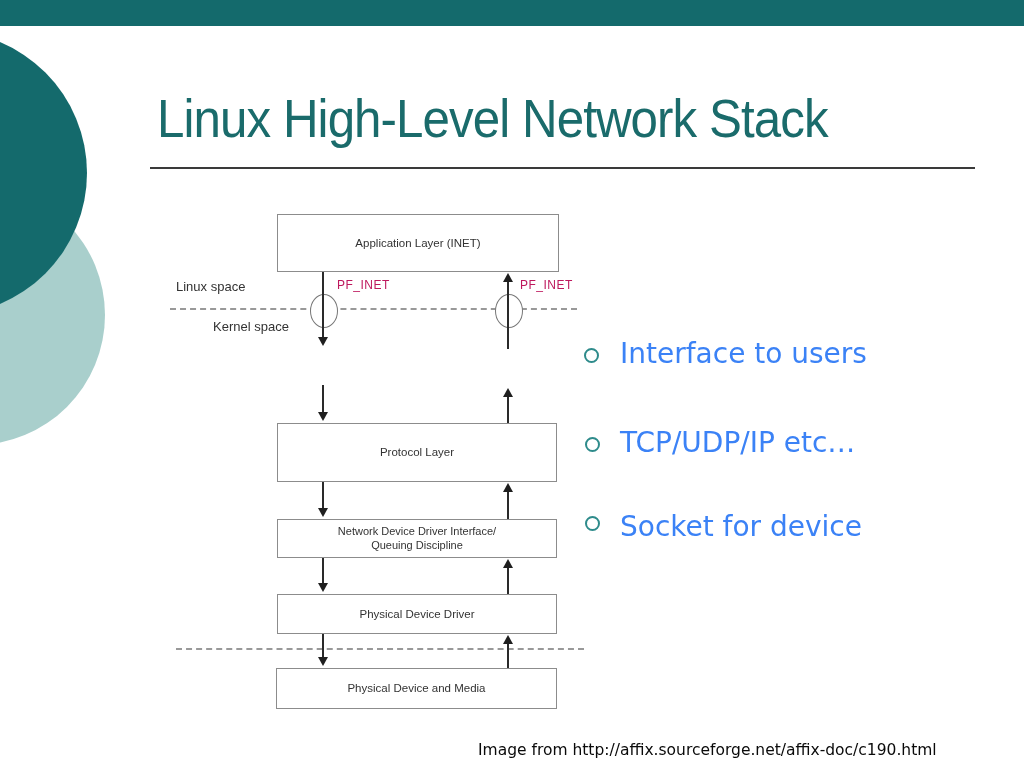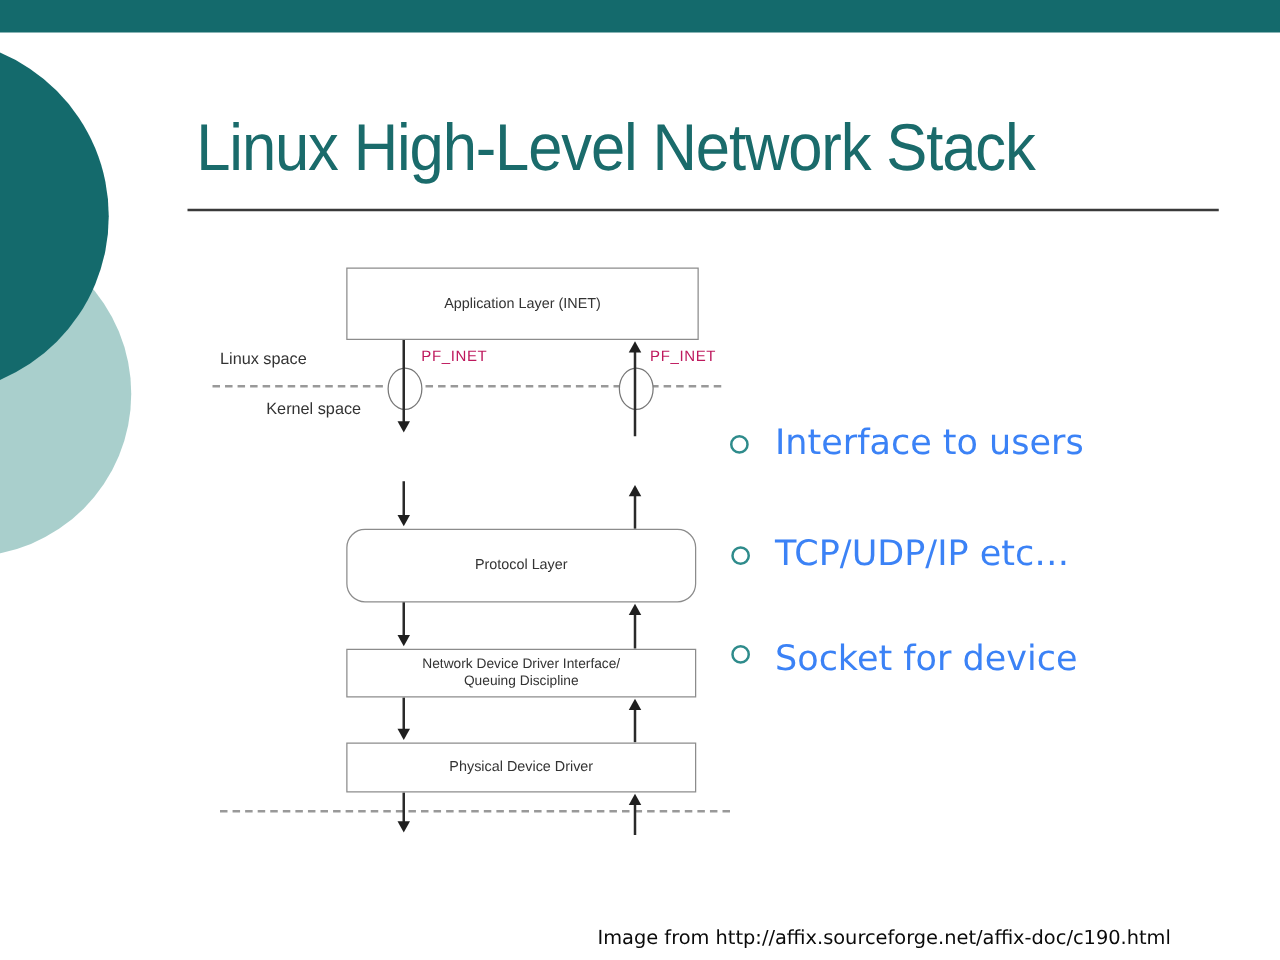--- a/index.html
+++ b/index.html
@@ -14,21 +14,21 @@
          color:#1A6B6B;letter-spacing:-1px;white-space:nowrap;transform:scaleX(0.93);
          transform-origin:left top;z-index:4;}
   .title-rule{position:absolute;left:150px;top:167px;width:825px;height:2px;background:#3a3a3a;z-index:4;}
 
   .diagram{position:absolute;left:0;top:0;width:1024px;height:768px;z-index:5;}
   .layer-box{position:absolute;border:1.5px solid #8C8C8C;background:#fff;display:flex;
              flex-direction:column;justify-content:center;
              font-size:11.5px;color:#333;text-align:center;line-height:1.25;}
   .box-app{left:277px;top:214px;width:280px;height:56px;}
   .box-berkeley{left:277px;top:349px;width:278px;height:36px;}
-  .box-protocol{left:277px;top:423px;width:278px;height:57px;border-radius:15px;}
+  .box-protocol{left:277px;top:423px;width:278px;height:57px;}
   .box-netdev{left:277px;top:519px;width:278px;height:37px;font-size:11px;}
   .box-physdrv{left:277px;top:594px;width:278px;height:38px;}
   .box-physmedia{left:276px;top:668px;width:279px;height:39px;}
 
   .dashed{position:absolute;height:0;border-top:2px dashed #999;}
   .dashed-1{left:170px;top:308px;width:407px;}
   .dashed-2{left:176px;top:648px;width:408px;}
 
   .space-label{position:absolute;font-size:13px;color:#333;}
   .lbl-user{left:176px;top:279px;}
@@ -122,20 +122,23 @@
     <div class="layer-box box-protocol">
       <span>Protocol Layer</span>
     </div>
     <div class="layer-box box-physdrv">
       <span>Physical Device Driver</span>
     </div>
     <div class="layer-box box-netdev">
       <span>Network Device Driver Interface/</span>
       <span>Queuing Discipline</span>
     </div>
+    <div class="layer-box box-physmedia">
+      <span>Physical Device and Media</span>
+    </div>
   </div>
 
   <div class="bullet-item">
     <span class="bullet-ring br-1"></span>
     <span class="bullet-text bt-1">Interface to users</span>
   </div>
   <div class="bullet-item">
     <span class="bullet-ring br-2"></span>
     <span class="bullet-text bt-2">TCP/UDP/IP etc…</span>
   </div>

